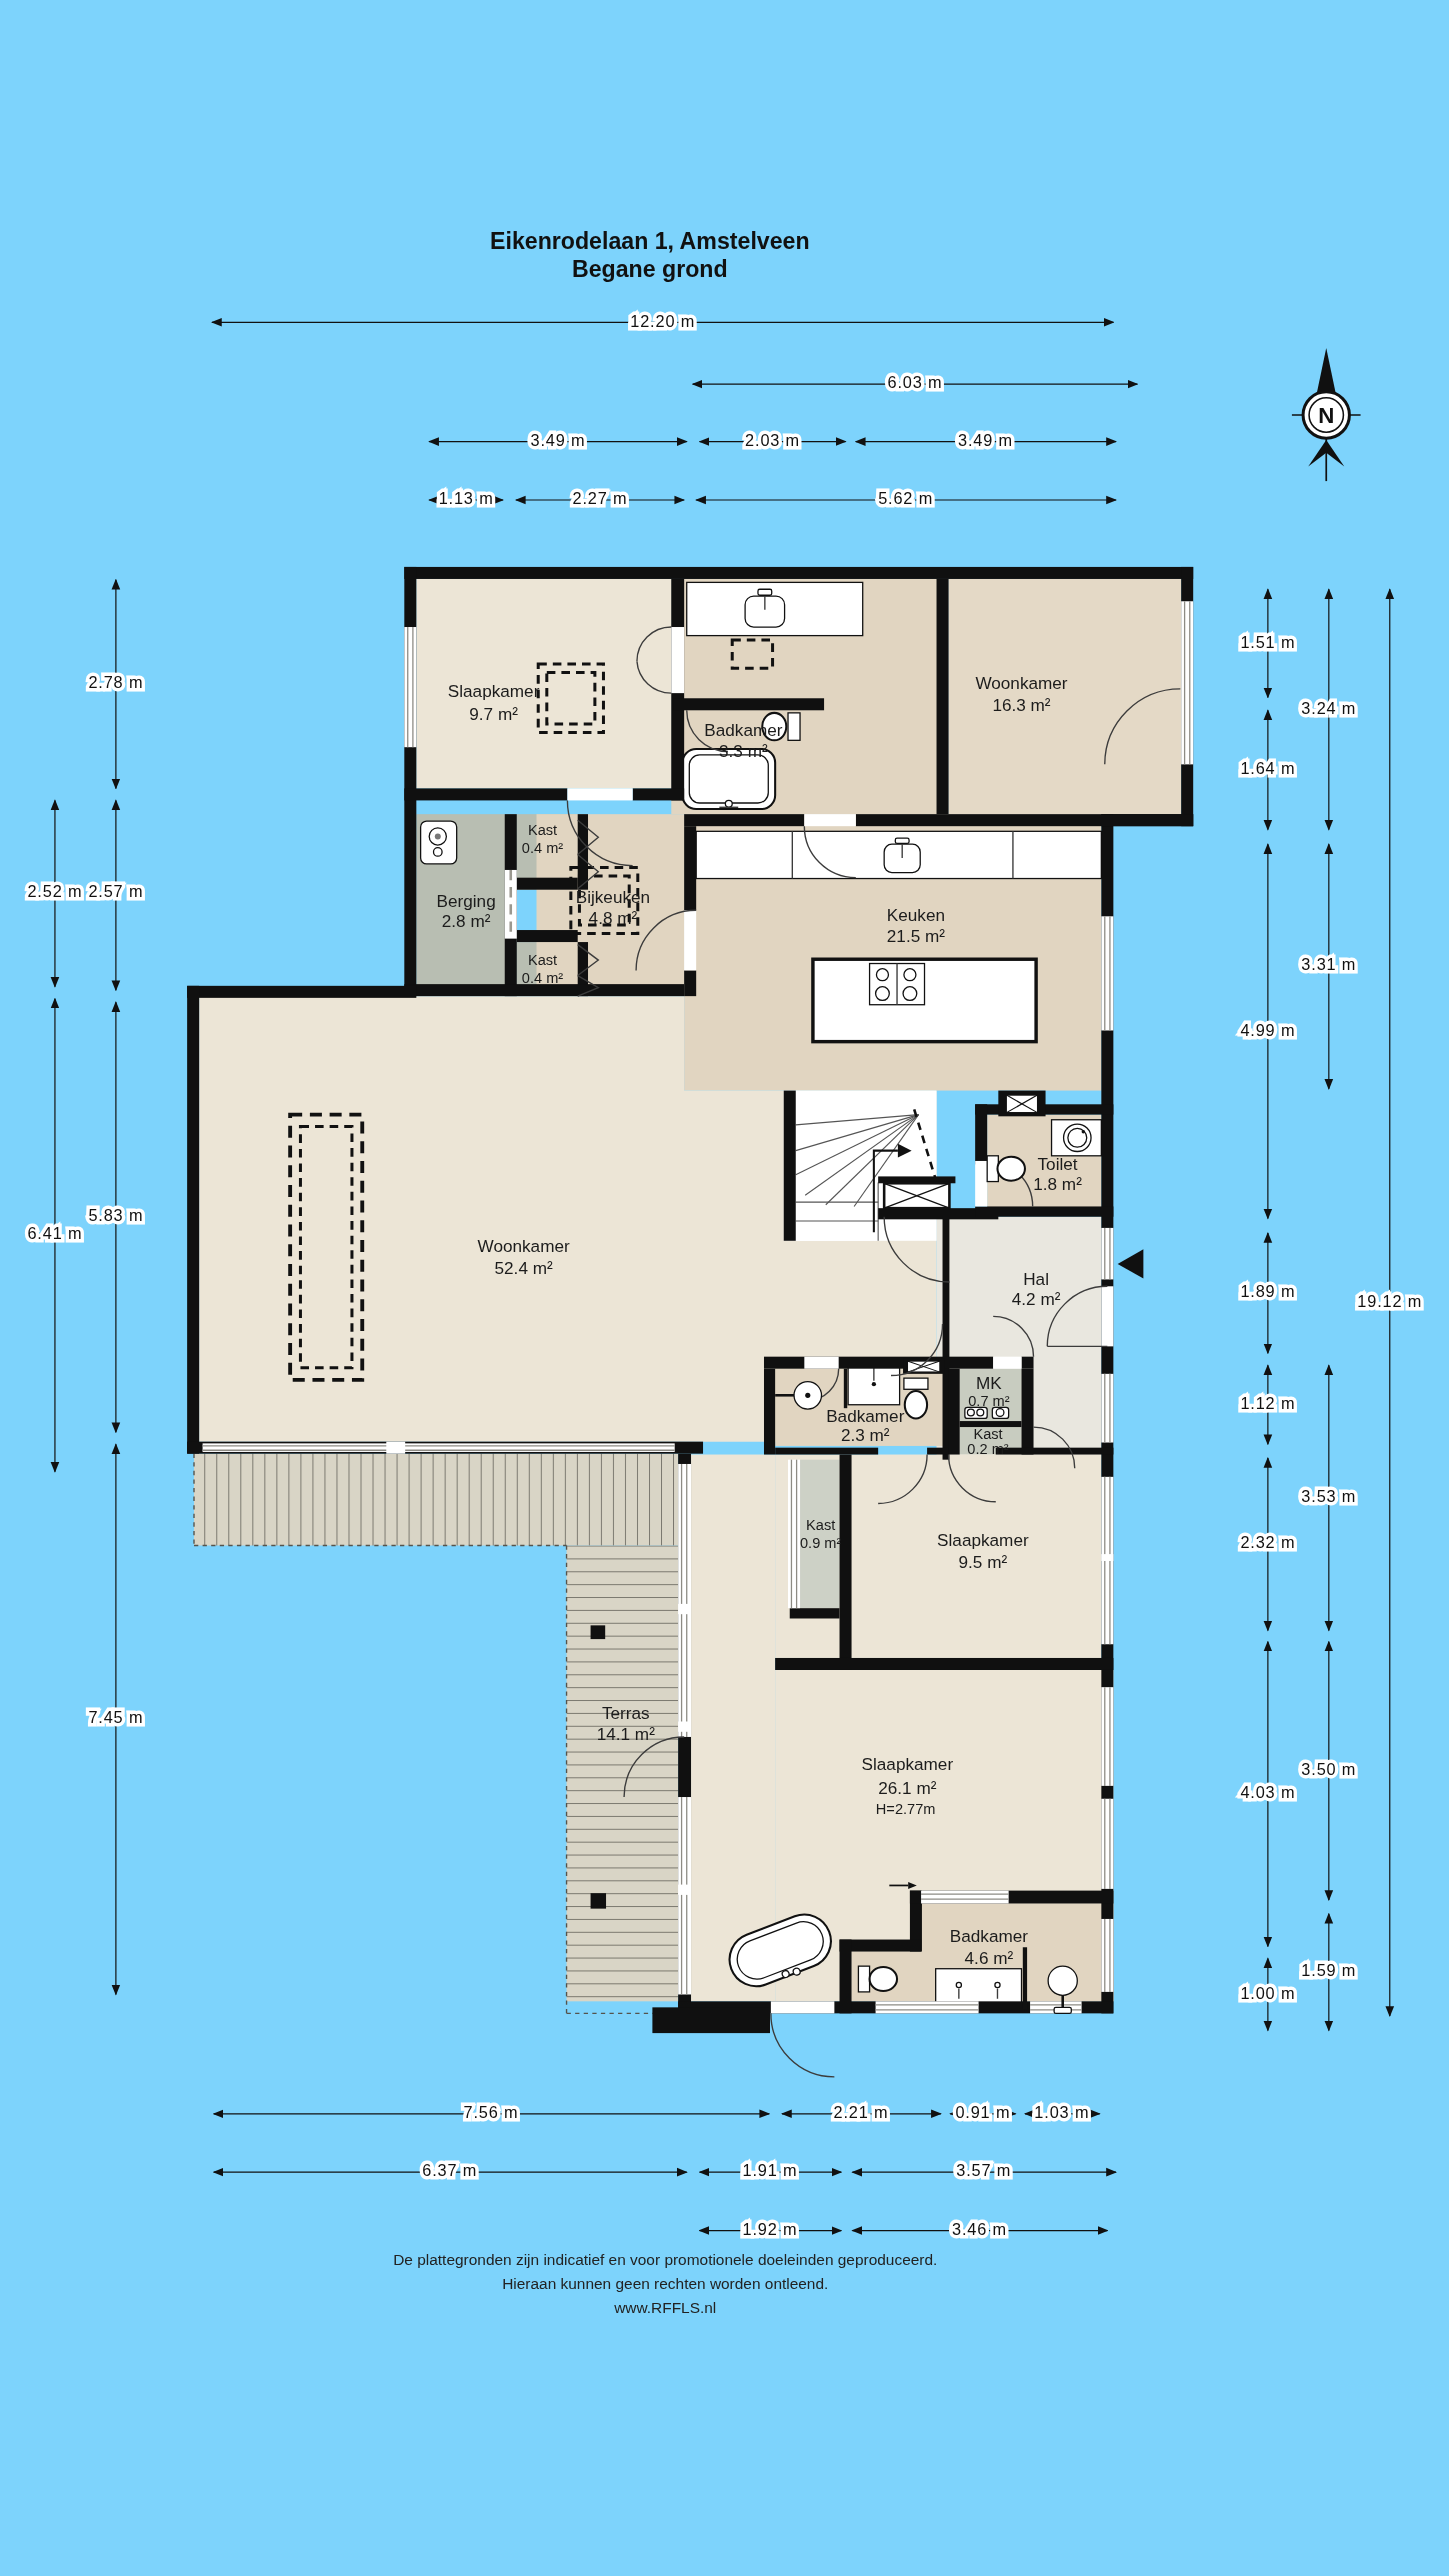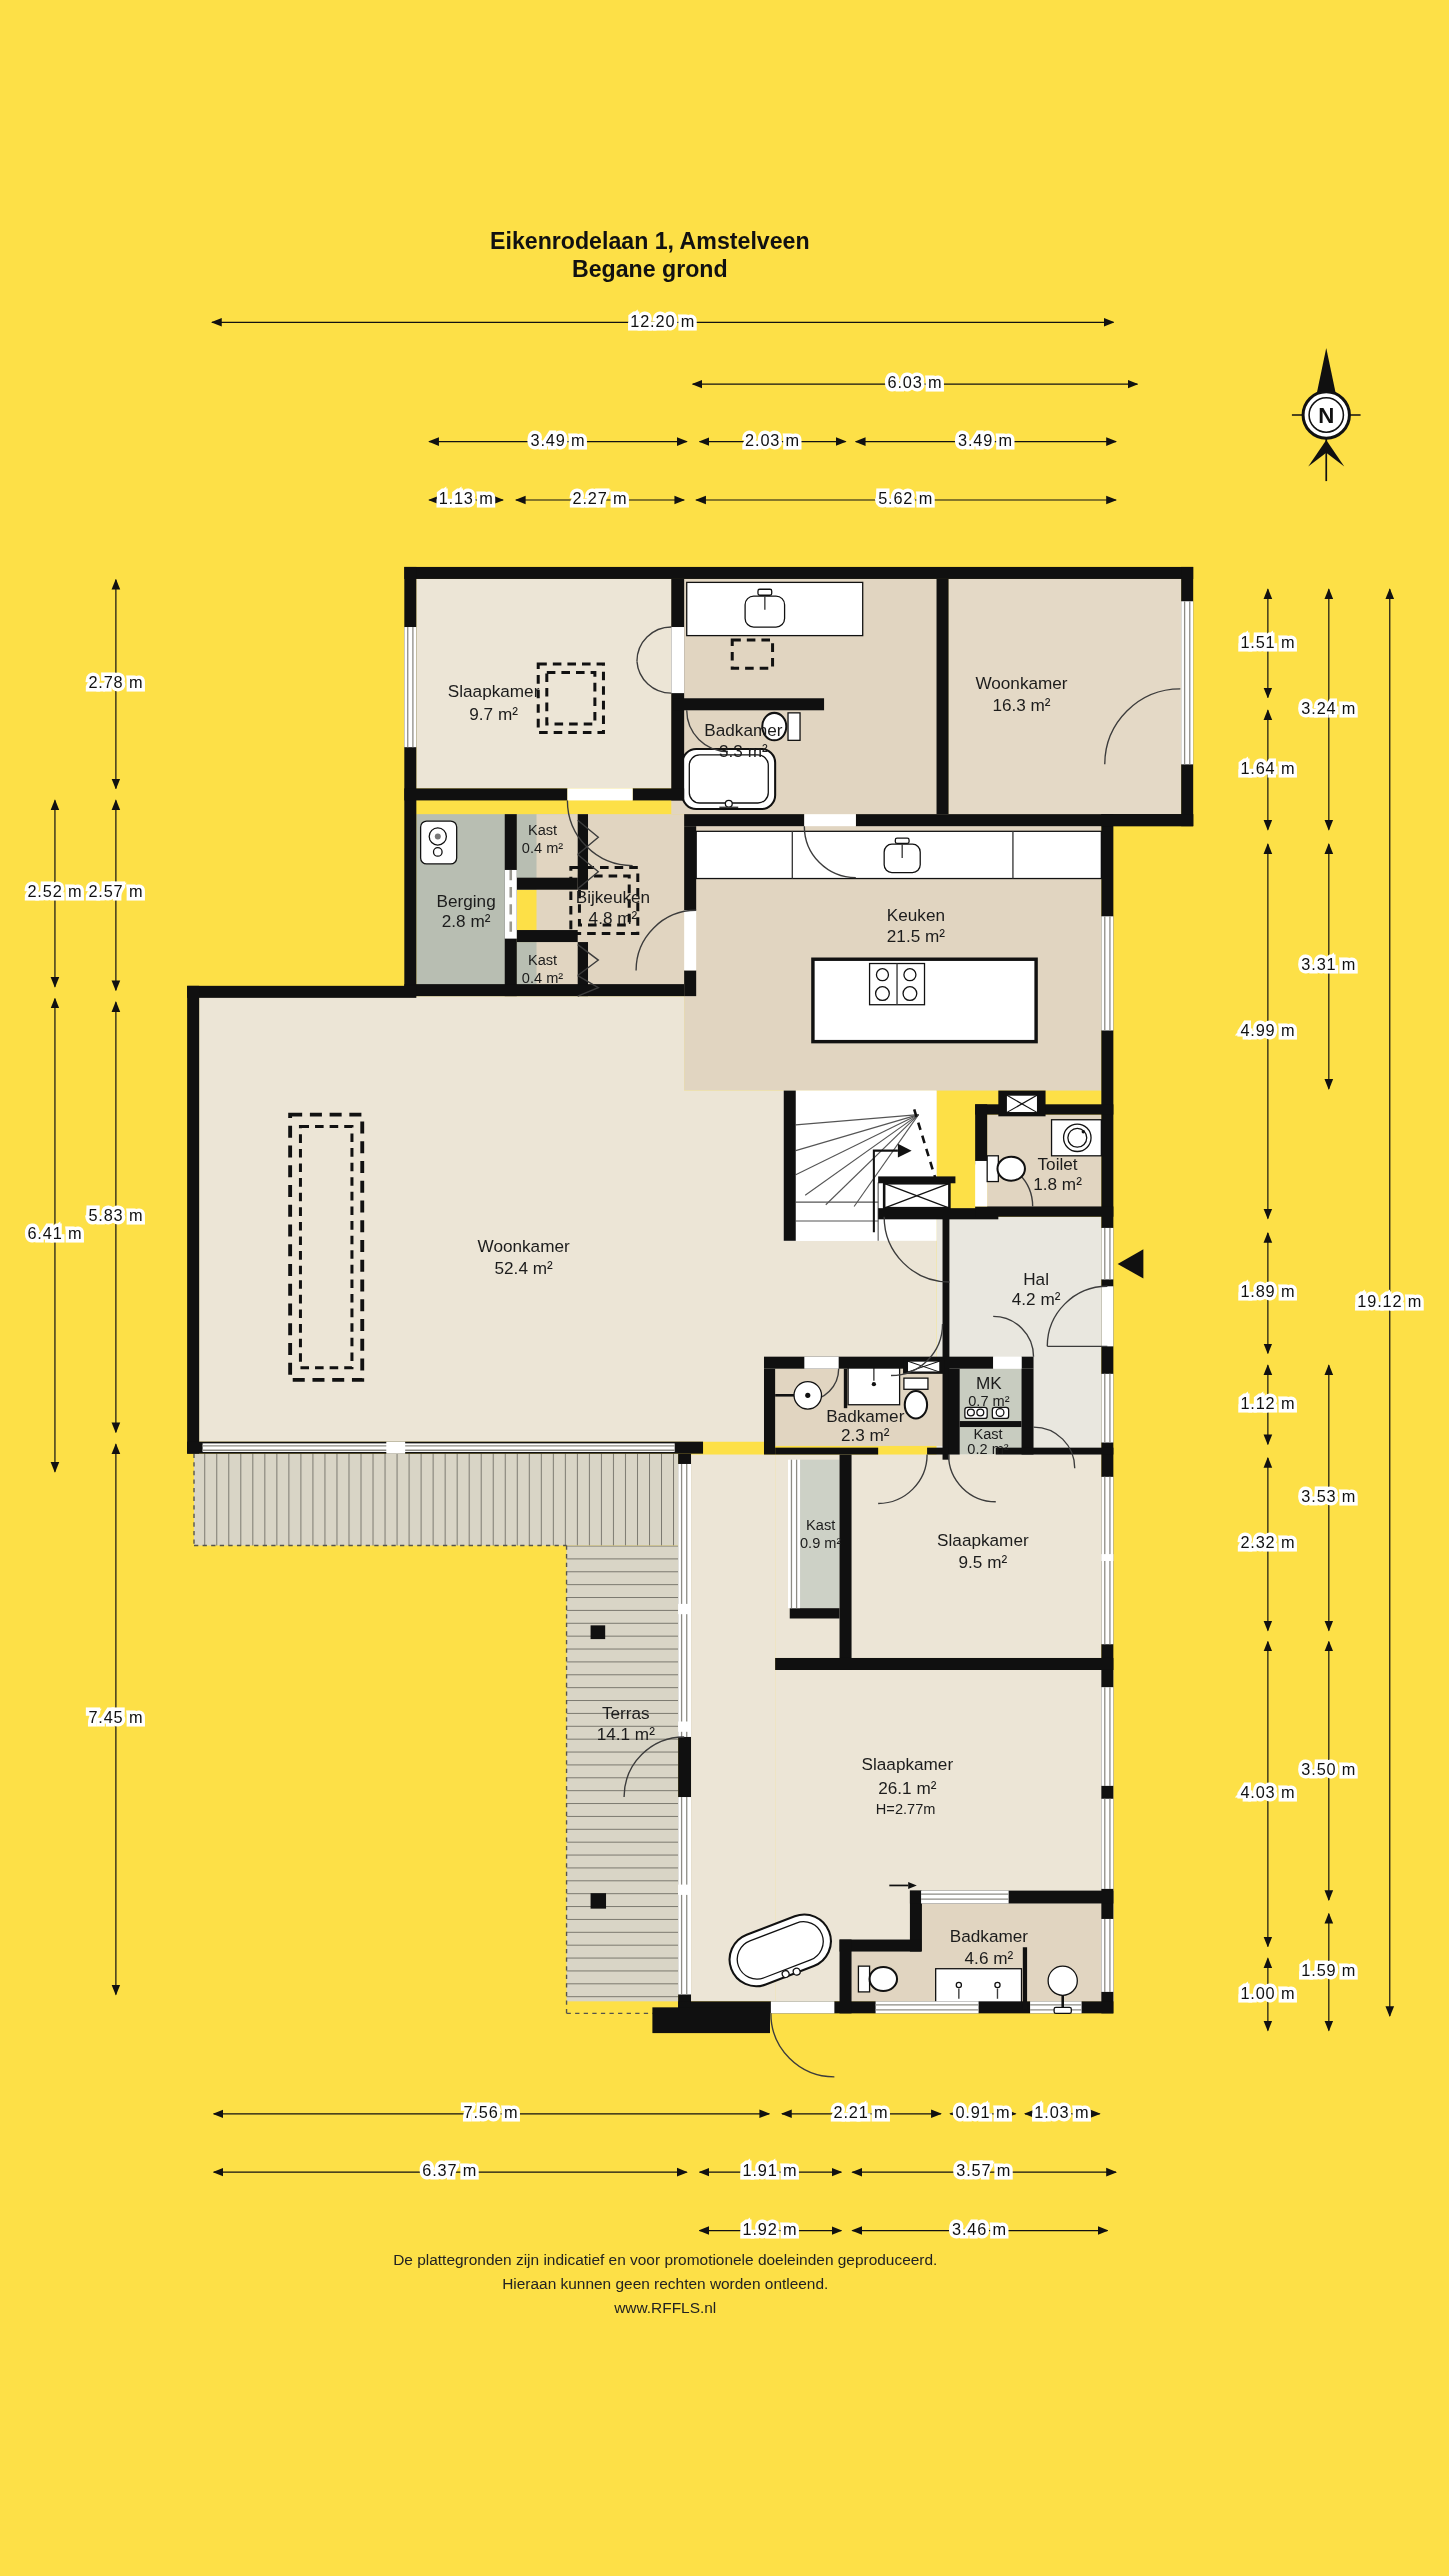--- a/index.html
+++ b/index.html
@@ -1,16 +1,16 @@
 <!DOCTYPE html>
 <html style="font-size:13.7px"><head>
 <meta charset="utf-8">
 <style>
   html,body{margin:0;padding:0;background:#ffffff;}
-  #page{position:relative;width:1449px;height:2576px;background:#fde047;
+  #page{position:relative;width:1449px;height:2576px;background:#7dd3fc;
         font-family:"Liberation Sans", sans-serif;}
   svg{position:absolute;top:0;left:0;}
   .wall{fill:#101010;}
   .dimline{stroke:#111;stroke-width:1.4;}
   .dimtext{font-size:19px;fill:#111;paint-order:stroke;stroke:#ffffff;stroke-width:8px;
            text-anchor:middle;dominant-baseline:middle;letter-spacing:1px;}
   .rlabel{font-size:20px;fill:#1c1c1c;text-anchor:middle;}
   .rlabel.small{font-size:17px;}
   .title{font-size:27px;font-weight:bold;fill:#111;text-anchor:middle;}
   .footer{font-size:18px;fill:#222;text-anchor:middle;}

